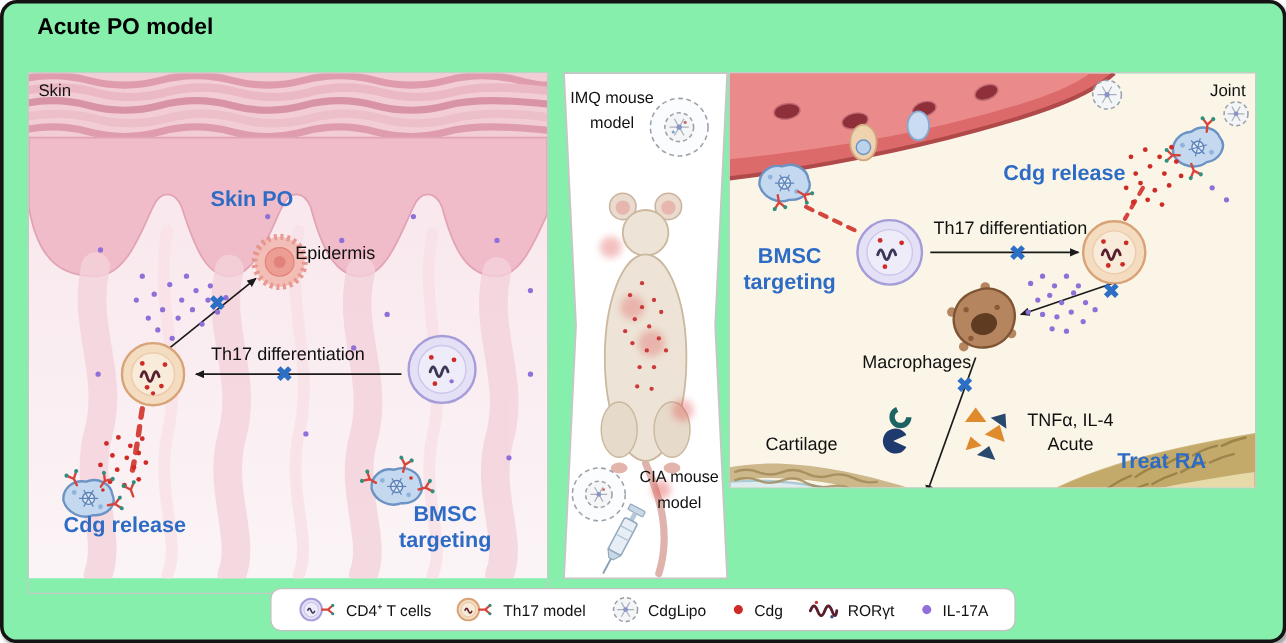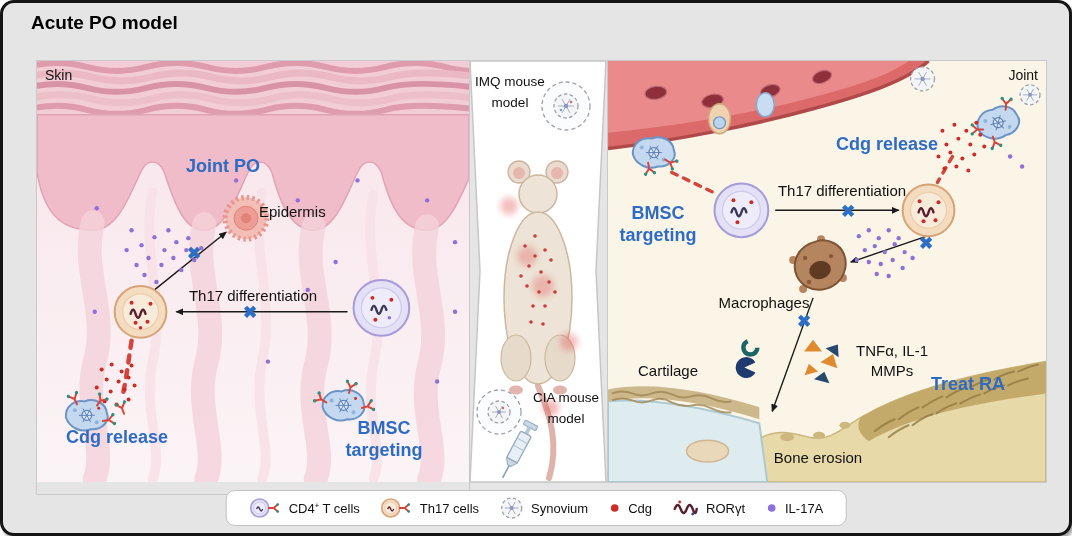--- a/index.html
+++ b/index.html
@@ -1,18 +1,18 @@
 <!DOCTYPE html>
 <html><head>
 <meta charset="utf-8">
 <style>
   html,body{margin:0;padding:0;background:#fff;}
   .fig{
     position:relative;width:1072px;height:536px;box-sizing:border-box;
-    background:#e5e5e5;border:3px solid #141414;border-radius:14px;
+    background:#86efac;border:3px solid #141414;border-radius:14px;
     box-shadow:2px 3px 3px rgba(0,0,0,0.35);
     font-family:"Liberation Sans",sans-serif;overflow:hidden;
   }
   .title{position:absolute;top:9px;font-size:19px;font-weight:bold;color:#000;white-space:nowrap;}
   .title.left{left:28px;} .title.right{right:28px;}
   .panel{position:absolute;box-sizing:border-box;overflow:hidden;}
   .bordered{border:1px solid #C9C9C9;}
   .art{position:absolute;left:0;top:0;}
   .lbl{position:absolute;font-size:15px;color:#111;line-height:1.3;}
   .nowrap{white-space:nowrap;}
@@ -28,21 +28,21 @@
   .lg-label{font-size:13px;color:#111;white-space:nowrap;}
   .mlabel{position:absolute;font-size:13.5px;color:#111;line-height:1.55;text-align:center;}
 </style>
 </head>
 <body>
 
 <div class="fig">
 
   <div class="title left">Acute PO model</div>
 
-  <div class="panel bordered" style="left:33px;top:57px;width:434px;height:435px;">
+  <div class="panel bordered" style="left:20px;top:57px;width:434px;height:435px;">
     <svg class="art" width="432" height="421" viewBox="0 0 434 423">
       <defs>
         <marker id="ahL" markerWidth="10" markerHeight="10" refX="7" refY="3.5" orient="auto" markerUnits="userSpaceOnUse">
           <path d="M0,0 L8,3.5 L0,7 Z" fill="#1a1a1a"></path>
         </marker>
         <linearGradient id="dermisG" x1="0" y1="0" x2="0" y2="1">
           <stop offset="0" stop-color="#F8E4EA"></stop>
             <stop offset="1" stop-color="#FBF4F6"></stop>
         </linearGradient>
       </defs>
@@ -207,21 +207,21 @@
           </g>
       </g>
       <g transform="translate(84,345) rotate(-20)">
           <path d="M0,10 L0,4 M0,4 L-4.5,-1 M0,4 L4.5,-1" stroke="#D6453C" stroke-width="2" fill="none" stroke-linecap="round"></path>
           <circle cx="-4.5" cy="-1" r="1.7" fill="#2F8F7E"></circle>
           <circle cx="4.5" cy="-1" r="1.7" fill="#2F8F7E"></circle>
         </g>
     </svg>
 
     <div class="lbl nowrap" style="left:8px;top:5px;font-size:14px;">Skin</div>
-    <div class="lbl-blue" style="left:136px;top:95px;width:100px;">Joint PO</div>
+    <div class="lbl-blue" style="left:136px;top:95px;width:100px;">Skin PO</div>
     <div class="lbl nowrap" style="left:222px;top:141px;">Epidermis</div>
     <div class="lbl center nowrap" style="left:146px;top:225px;width:140px;">Th17 differentiation</div>
     <div class="lbl-blue" style="left:18px;top:366px;width:124px;">Cdg release</div>
     <div class="lbl-blue" style="left:294px;top:357px;width:106px;">BMSC targeting</div>
     <span class="xmark" style="left:157px;top:192px;">✖</span>
     <span class="xmark" style="left:213px;top:251px;">✖</span>
   </div>
 
   <div class="panel" style="left:466px;top:57px;width:138px;height:423px;">
     <svg class="art" width="138" height="423" viewBox="0 0 138 423">
@@ -305,21 +305,21 @@
         <line x1="-6" y1="10" x2="6" y2="10" stroke="#AFC2D4"></line>
         <line x1="-6" y1="18" x2="6" y2="18" stroke="#AFC2D4"></line>
         <path d="M-6,32 L-2,38 L2,38 L6,32 Z" fill="#C9D8E6" stroke="#93A9BD"></path>
         <line x1="0" y1="38" x2="0" y2="52" stroke="#8C9FB0" stroke-width="1.6"></line>
       </g>
     </svg>
     <div class="mlabel" style="left:62px;top:328px;width:70px;">CIA mouse model</div>
     <div class="mlabel" style="left:6px;top:12px;width:70px;">IMQ mouse model</div>
   </div>
 
-  <div class="panel bordered" style="left:604px;top:57px;width:440px;height:423px;">
+  <div class="panel bordered" style="left:604px;top:57px;width:440px;height:347px;">
     <svg class="art" width="438" height="421" viewBox="0 0 440 423">
       <defs>
         <marker id="ahR" markerWidth="10" markerHeight="10" refX="7" refY="3.5" orient="auto" markerUnits="userSpaceOnUse">
           <path d="M0,0 L8,3.5 L0,7 Z" fill="#1a1a1a"></path>
         </marker>
       </defs>
       <rect width="440" height="423" fill="#FAF5E7"></rect>
 
       <g>
         <path d="M148,382 C168,368 186,374 202,378 C222,383 234,370 254,358 C292,336 344,318 440,302 L440,423 L148,423 Z" fill="#E8D9A9" stroke="#CBB67A" stroke-width="1.5"></path>
@@ -530,22 +530,22 @@
         <polygon points="216,312 224,322 208,322" fill="#27496D" transform="rotate(15 216 317)"></polygon>
       </g>
     </svg>
 
     <div class="lbl nowrap" style="right:8px;top:5px;font-size:14px;">Joint</div>
     <div class="lbl-blue" style="left:2px;top:142px;width:96px;">BMSC targeting</div>
     <div class="lbl center nowrap" style="left:164px;top:120px;width:140px;">Th17 differentiation</div>
     <div class="lbl-blue" style="left:226px;top:73px;width:106px;">Cdg release</div>
     <div class="lbl center nowrap" style="left:104px;top:232px;width:104px;">Macrophages</div>
     <div class="lbl center" style="left:234px;top:280px;width:100px;">
-      <div>TNFα, IL-1</div>
-      <div>MMPs</div>
+      <div>TNFα, IL-4</div>
+      <div>Acute</div>
     </div>
     <div class="lbl center nowrap" style="left:18px;top:300px;width:84px;">Cartilage</div>
     <div class="lbl-blue" style="left:312px;top:313px;width:96px;text-align:center;">Treat RA</div>
     <div class="lbl center nowrap" style="left:158px;top:367px;width:104px;margin-top:20px;">Bone erosion</div>
     <span class="xmark" style="left:240px;top:150px;">✖</span>
     <span class="xmark" style="left:318px;top:182px;">✖</span>
     <span class="xmark" style="left:196px;top:260px;">✖</span>
   </div>
 
   <div class="legend">
@@ -566,33 +566,33 @@
       <svg width="34" height="24" viewBox="0 0 34 24">
         <circle cx="11" cy="12" r="9" fill="#F4DCC1" stroke="#D8A377" stroke-width="1.6"></circle>
         <circle cx="11" cy="12" r="6" fill="#F9EBDA" stroke="#ECCCAA"></circle>
         <path d="M8,13 q1.5,-4 3,0 t3,0" fill="none" stroke="#5A1F2E" stroke-width="1.4"></path>
         <g transform="translate(26,12) rotate(90)">
             <path d="M0,6 L0,1 M0,1 L-3.5,-3 M0,1 L3.5,-3" stroke="#D6453C" stroke-width="1.8" fill="none" stroke-linecap="round"></path>
             <circle cx="-3.5" cy="-3" r="1.3" fill="#2F8F7E"></circle>
             <circle cx="3.5" cy="-3" r="1.3" fill="#2F8F7E"></circle>
           </g>
       </svg>
-      <span class="lg-label">Th17 cells</span>
+      <span class="lg-label">Th17 model</span>
     </div>
     <div class="legend-item">
       <svg width="26" height="26" viewBox="0 0 26 26">
         <circle cx="13" cy="13" r="10" fill="#F4F5F7" stroke="#9AA1AB" stroke-width="1.3" stroke-dasharray="3.5 2.5"></circle>
         <g stroke="#A9B0BA" stroke-width="1">
             <line x1="6" y1="13" x2="20" y2="13"></line>
             <line x1="9.5" y1="7" x2="16.5" y2="19"></line>
             <line x1="16.5" y1="7" x2="9.5" y2="19"></line>
           </g>
         <circle cx="13" cy="13" r="2" fill="#8A93C9"></circle>
       </svg>
-      <span class="lg-label">Synovium</span>
+      <span class="lg-label">CdgLipo</span>
     </div>
     <div class="legend-item">
       <svg width="14" height="14" viewBox="0 0 14 14">
         <circle cx="7" cy="7" r="3.8" fill="#CF2B26"></circle>
       </svg>
       <span class="lg-label">Cdg</span>
     </div>
     <div class="legend-item">
       <svg width="28" height="24" viewBox="0 0 28 24">
         <path d="M3,13 q3,-8 6,0 t6,0 t6,0 t4,0" fill="none" stroke="#5A1F2E" stroke-width="2.4" stroke-linecap="round"></path>

